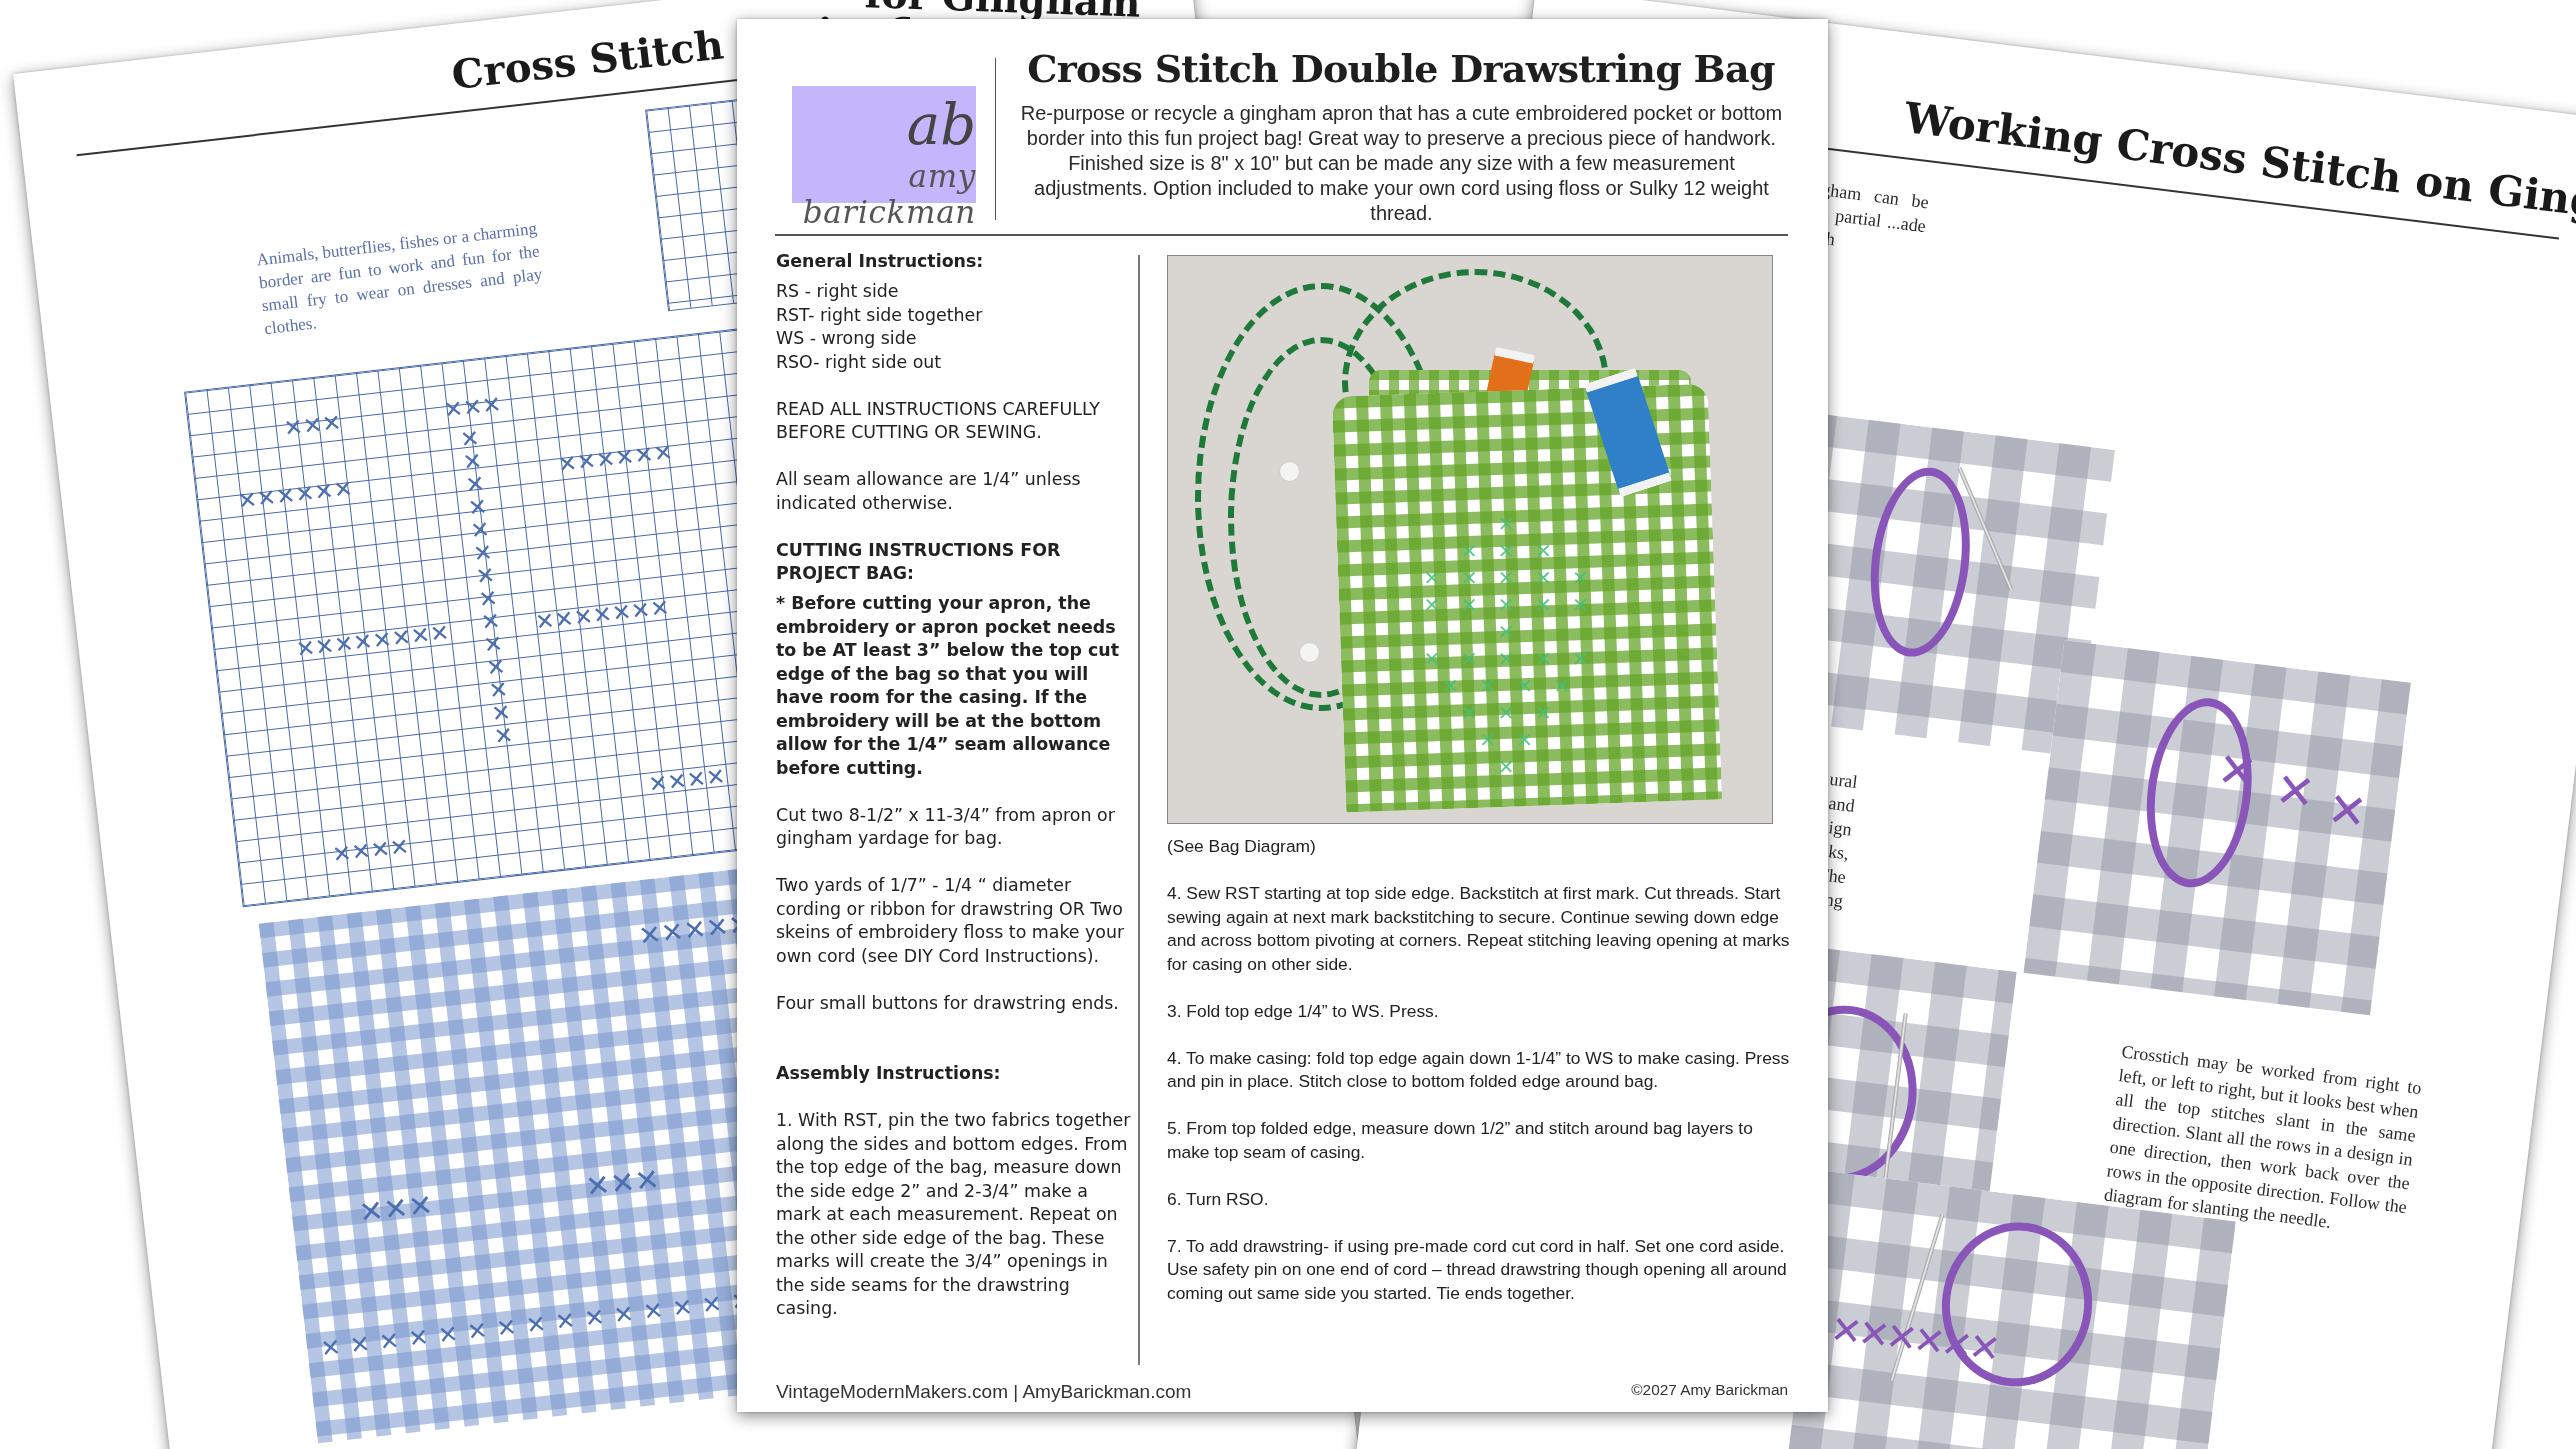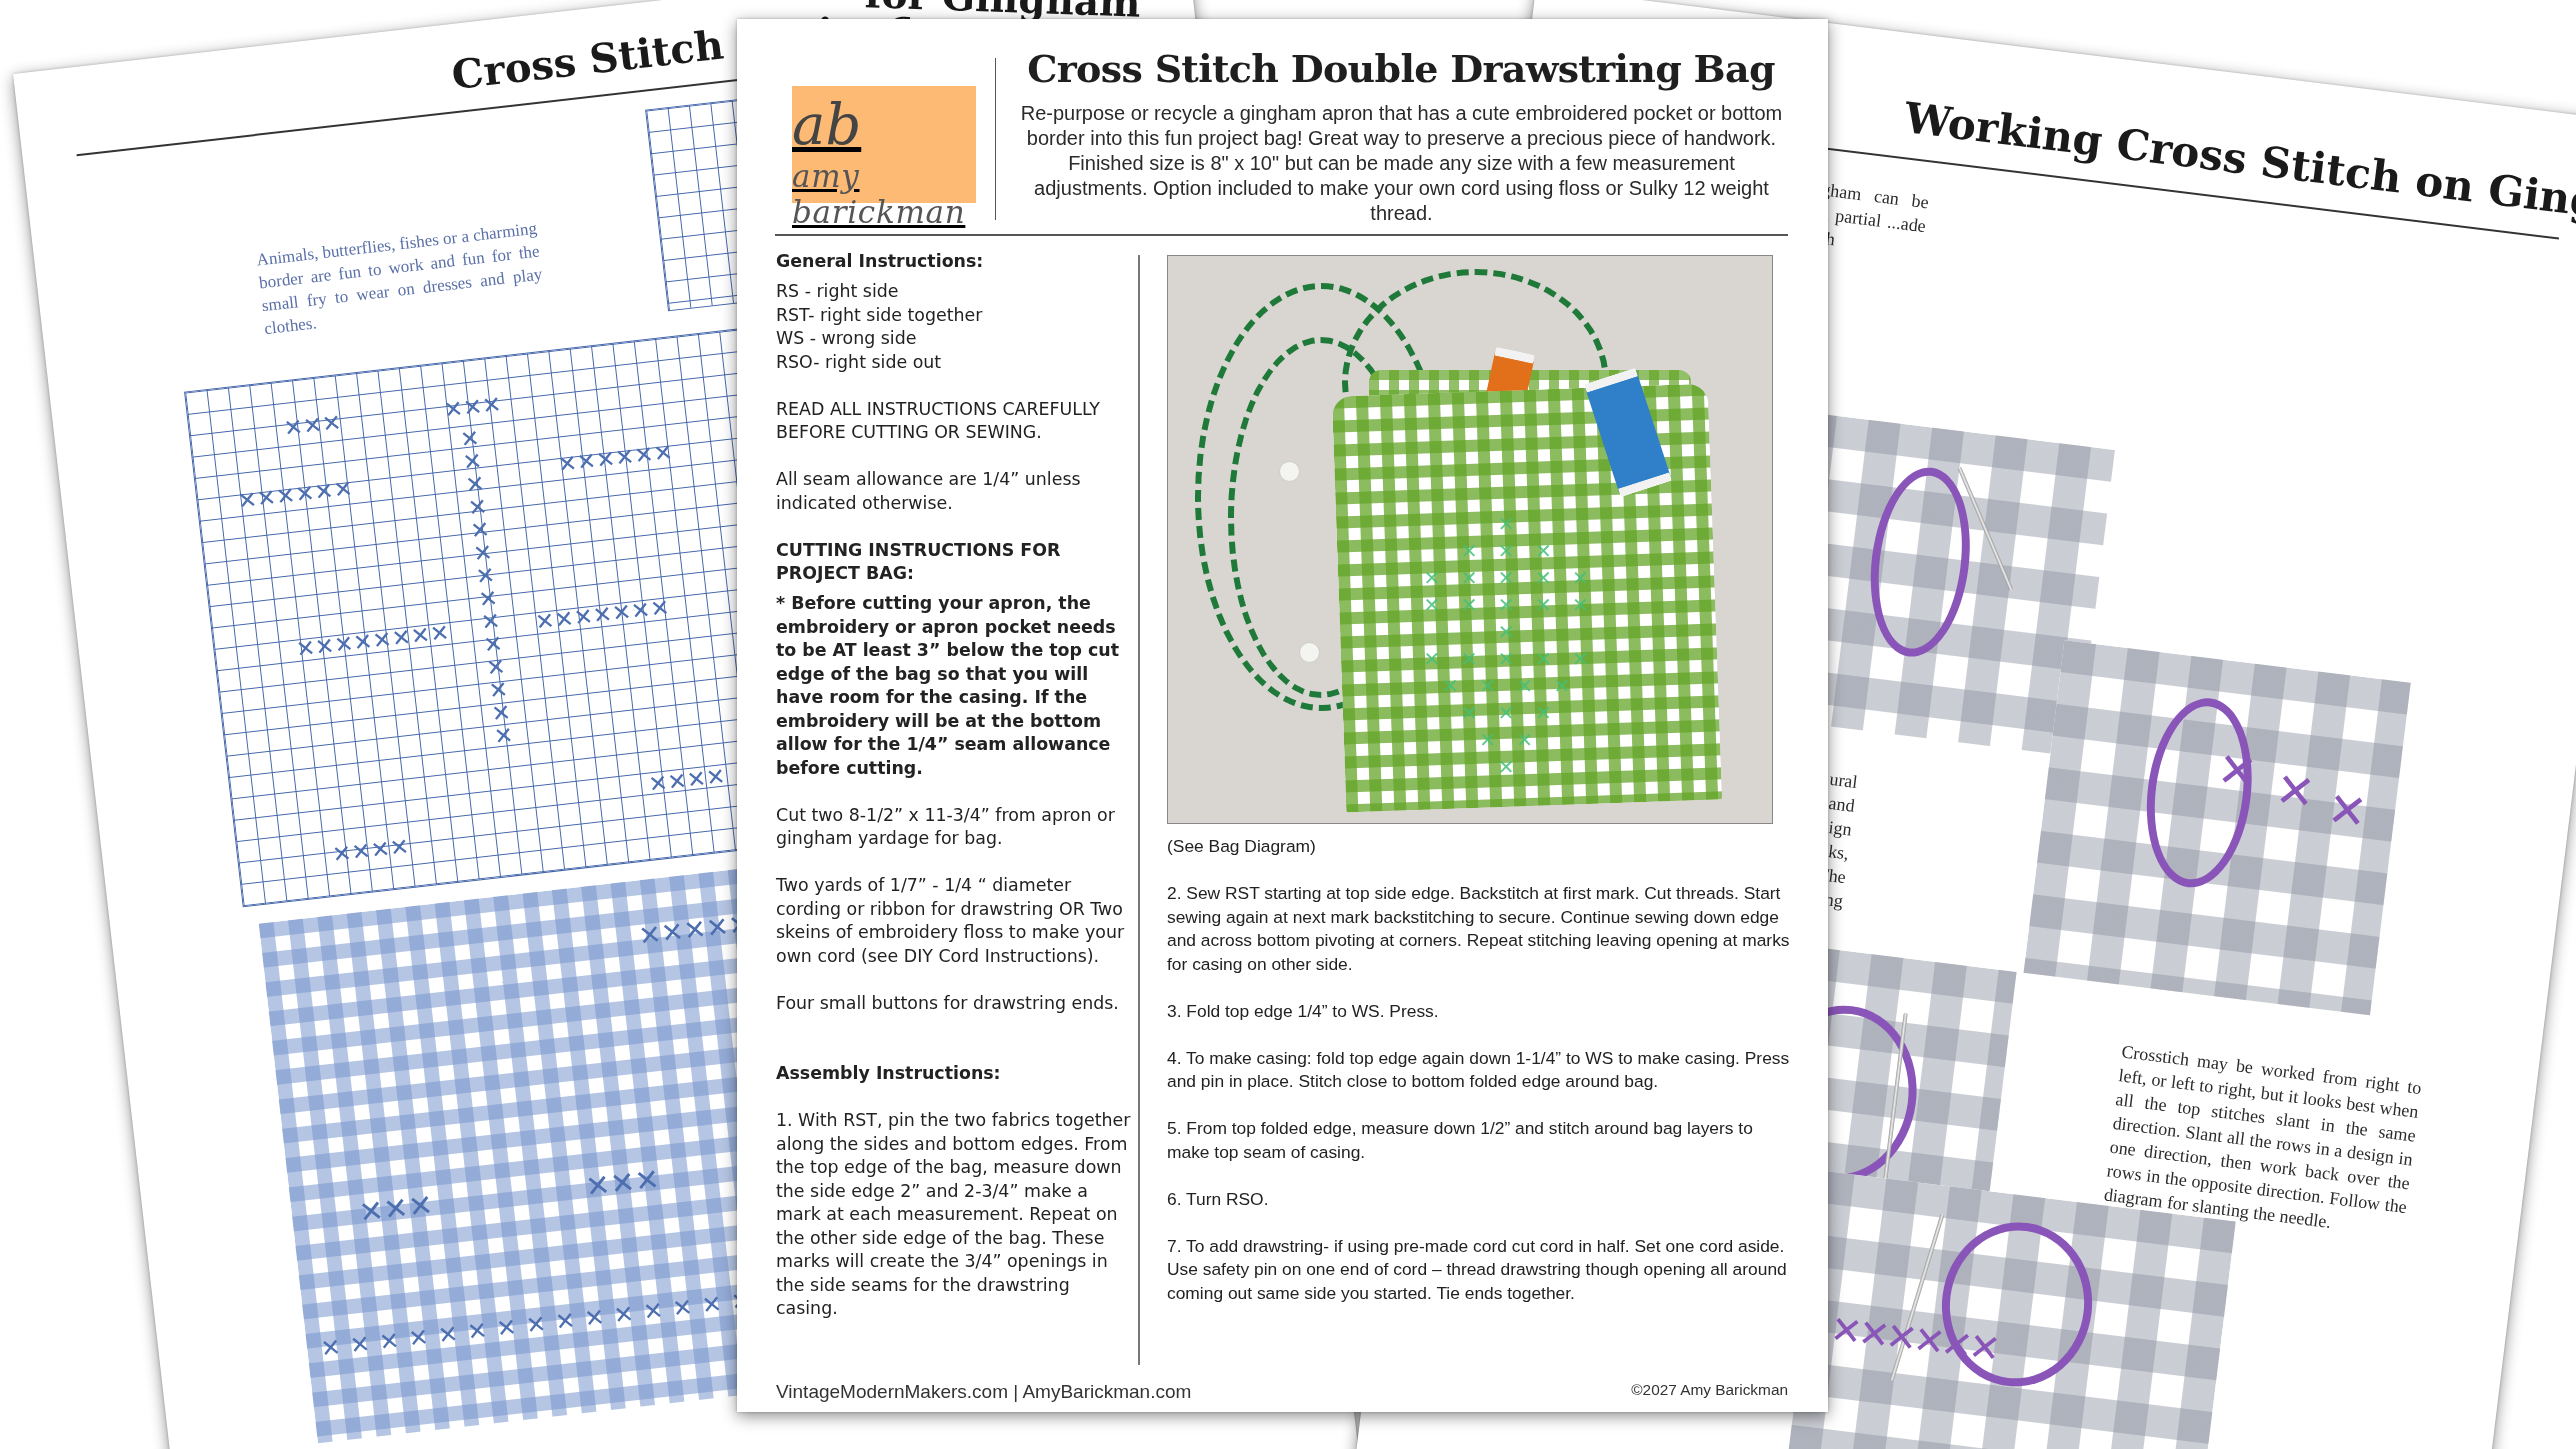--- a/index.html
+++ b/index.html
@@ -81,23 +81,22 @@
   #right-page .gg-2 { left:604px; top:584px; width:349px; height:335px; }
   #right-page .gg-3 { left:195px; top:919px; width:402px; height:282px; }
   #right-page .gg-4 { left:429px; top:1140px; width:416px; height:295px; }
   .thread { position:absolute; border:8px solid #8a55b8; border-radius:50%; }
   .stitch-x { position:absolute; color:#8a55b8; font-size:47px; font-weight:bold; font-family:"DejaVu Sans", sans-serif; }
   .needle { position:absolute; width:4px; background:linear-gradient(90deg,#999,#eee,#999); border-radius:2px; }
 
   
   #center-page { left:737px; top:19px; width:1091px; height:1393px; z-index:5; }
   .logo-box {
-    position:absolute; left:55px; top:67px; width:184px; height:117px; background:#fdba74;
-    text-align:left;
-    text-decoration:underline;
+    position:absolute; left:55px; top:67px; width:184px; height:117px; background:#c4b5fd;
+    text-align:right;
   }
   .logo-mono { display:block; font-family:"DejaVu Serif", serif; font-style:italic; font-size:56px; color:#444; line-height:67px; margin-top:5.4px; }
   .logo-name { display:block; font-family:"DejaVu Serif", serif; font-style:italic; font-size:31px; color:#555; letter-spacing:0.7px; }
   .v-divider-header { position:absolute; left:258px; top:39px; width:1.3px; height:162px; background:#555; }
   .doc-title {
     position:absolute; left:268px; top:27px; width:792px; text-align:center;
     font-family:"DejaVu Serif", serif; font-weight:bold; font-size:38px; color:#1f1f1f; letter-spacing:-0.7px;
   }
   .doc-intro {
     position:absolute; left:282px; top:82px; width:765px; text-align:center;
@@ -257,21 +256,21 @@
     <div class="btn-end" style="left:131px;top:386px;"></div>
     <div class="bag-ruffle"></div>
     <div class="spool-orange"></div>
     <div class="bag"></div>
     <div class="embroidery">✕<br>✕ ✕ ✕<br>✕ ✕ ✕ ✕ ✕<br>✕ ✕ ✕ ✕ ✕ ✕<br>✕ ✕ ✕ ✕ ✕<br>✕ ✕ ✕ ✕<br>✕ ✕ ✕<br>✕ ✕<br>✕</div>
     <div class="spool-blue"></div>
   </div>
 
   <div class="right-col">
     <p>(See Bag Diagram)</p>
-    <p>2. Sew RST  starting at top side edge. Backstitch at first mark. Cut threads.  Start sewing again at next mark backstitching to secure. Continue sewing down edge and across bottom pivoting at corners. Repeat stitching leaving opening at marks for casing on other side.</p>
+    <p>4. Sew RST  starting at top side edge. Backstitch at first mark. Cut threads.  Start sewing again at next mark backstitching to secure. Continue sewing down edge and across bottom pivoting at corners. Repeat stitching leaving opening at marks for casing on other side.</p>
     <p>3.  Fold top edge 1/4” to WS. Press.</p>
     <p>4.  To make casing: fold top edge again down 1-1/4” to WS to make casing. Press and pin in place. Stitch close to bottom folded edge around bag.</p>
     <p>5.  From top folded edge, measure down 1/2” and stitch around bag layers to make top seam of casing.</p>
     <p>6.  Turn RSO.</p>
     <p>7.  To add drawstring- if using pre-made cord cut cord in half. Set one cord aside.  Use safety pin on one end of cord – thread drawstring though opening all around coming out same side you started. Tie ends together.</p>
   </div>
 
   <div class="footer-left">VintageModernMakers.com | AmyBarickman.com</div>
   <div class="footer-right">©2027 Amy Barickman</div>
 </div>

